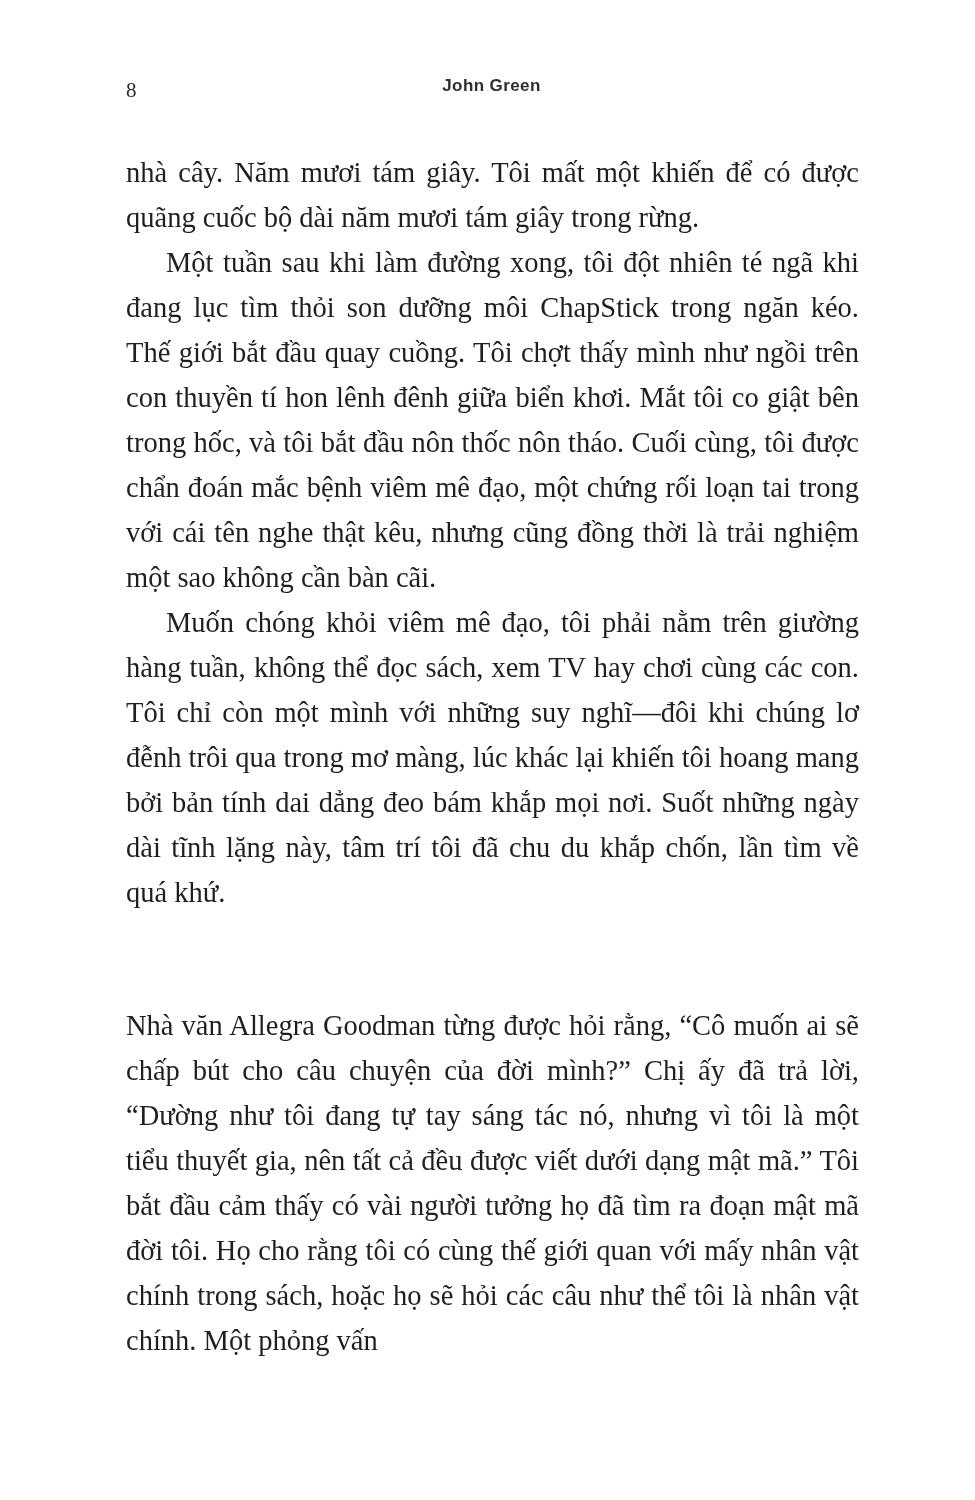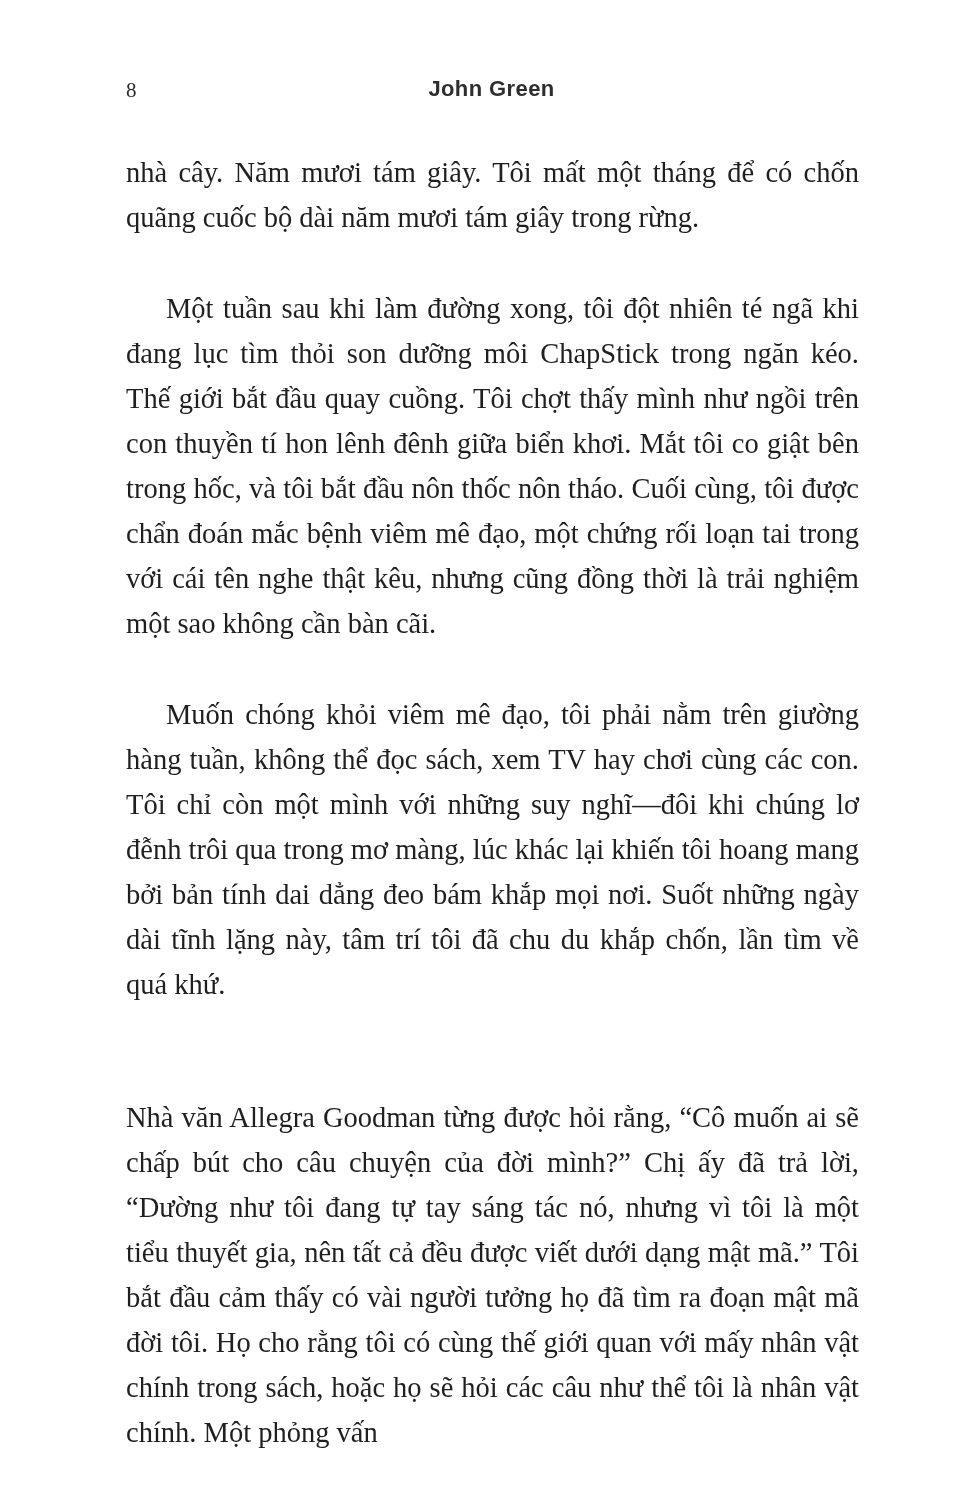--- a/index.html
+++ b/index.html
@@ -29,56 +29,55 @@
     top: 2px;
     font-size: 21px;
     color: #2a2a2a;
     font-family: "Liberation Serif", "DejaVu Serif", serif;
   }
   .running-head {
     display: block;
     text-align: center;
     font-family: "Liberation Sans", "DejaVu Sans", sans-serif;
     font-weight: 700;
-    font-size: 22px;
+    font-size: 17px;
     letter-spacing: 0.4px;
     color: #2e2e2e;
   }
   .text-block {
     position: absolute;
     top: 150px;
     left: 126px;
     width: 733px;
   }
   .para {
     margin: 0;
     font-size: 28.5px;
     line-height: 45px;
     text-align: justify;
     text-justify: inter-word;
     color: #1f1f1f;
   }
   .para.indent {
     text-indent: 40px;
-    margin-top: 46px;
   }
   .para.section-start {
     margin-top: 88px;
   }
 </style>
 </head>
 <body>
 
 <div class="page">
 
   <header class="running-header">
     <span class="page-number">8</span>
     <span class="running-head">John Green</span>
   </header>
 
   <main class="text-block">
-    <p class="para">nhà cây. Năm mươi tám giây. Tôi mất một tháng để có chốn quãng cuốc bộ dài năm mươi tám giây trong rừng.</p>
+    <p class="para">nhà cây. Năm mươi tám giây. Tôi mất một khiến để có được quãng cuốc bộ dài năm mươi tám giây trong rừng.</p>
     <p class="para indent">Một tuần sau khi làm đường xong, tôi đột nhiên té ngã khi đang lục tìm thỏi son dưỡng môi ChapStick trong ngăn kéo. Thế giới bắt đầu quay cuồng. Tôi chợt thấy mình như ngồi trên con thuyền tí hon lênh đênh giữa biển khơi. Mắt tôi co giật bên trong hốc, và tôi bắt đầu nôn thốc nôn tháo. Cuối cùng, tôi được chẩn đoán mắc bệnh viêm mê đạo, một chứng rối loạn tai trong với cái tên nghe thật kêu, nhưng cũng đồng thời là trải nghiệm một sao không cần bàn cãi.</p>
     <p class="para indent">Muốn chóng khỏi viêm mê đạo, tôi phải nằm trên giường hàng tuần, không thể đọc sách, xem TV hay chơi cùng các con. Tôi chỉ còn một mình với những suy nghĩ—đôi khi chúng lơ đễnh trôi qua trong mơ màng, lúc khác lại khiến tôi hoang mang bởi bản tính dai dẳng đeo bám khắp mọi nơi. Suốt những ngày dài tĩnh lặng này, tâm trí tôi đã chu du khắp chốn, lần tìm về quá khứ.</p>
     <p class="para section-start">Nhà văn Allegra Goodman từng được hỏi rằng, “Cô muốn ai sẽ chấp bút cho câu chuyện của đời mình?” Chị ấy đã trả lời, “Dường như tôi đang tự tay sáng tác nó, nhưng vì tôi là một tiểu thuyết gia, nên tất cả đều được viết dưới dạng mật mã.” Tôi bắt đầu cảm thấy có vài người tưởng họ đã tìm ra đoạn mật mã đời tôi. Họ cho rằng tôi có cùng thế giới quan với mấy nhân vật chính trong sách, hoặc họ sẽ hỏi các câu như thể tôi là nhân vật chính. Một phỏng vấn</p>
   </main>
 
 </div>
 
 </body></html>

